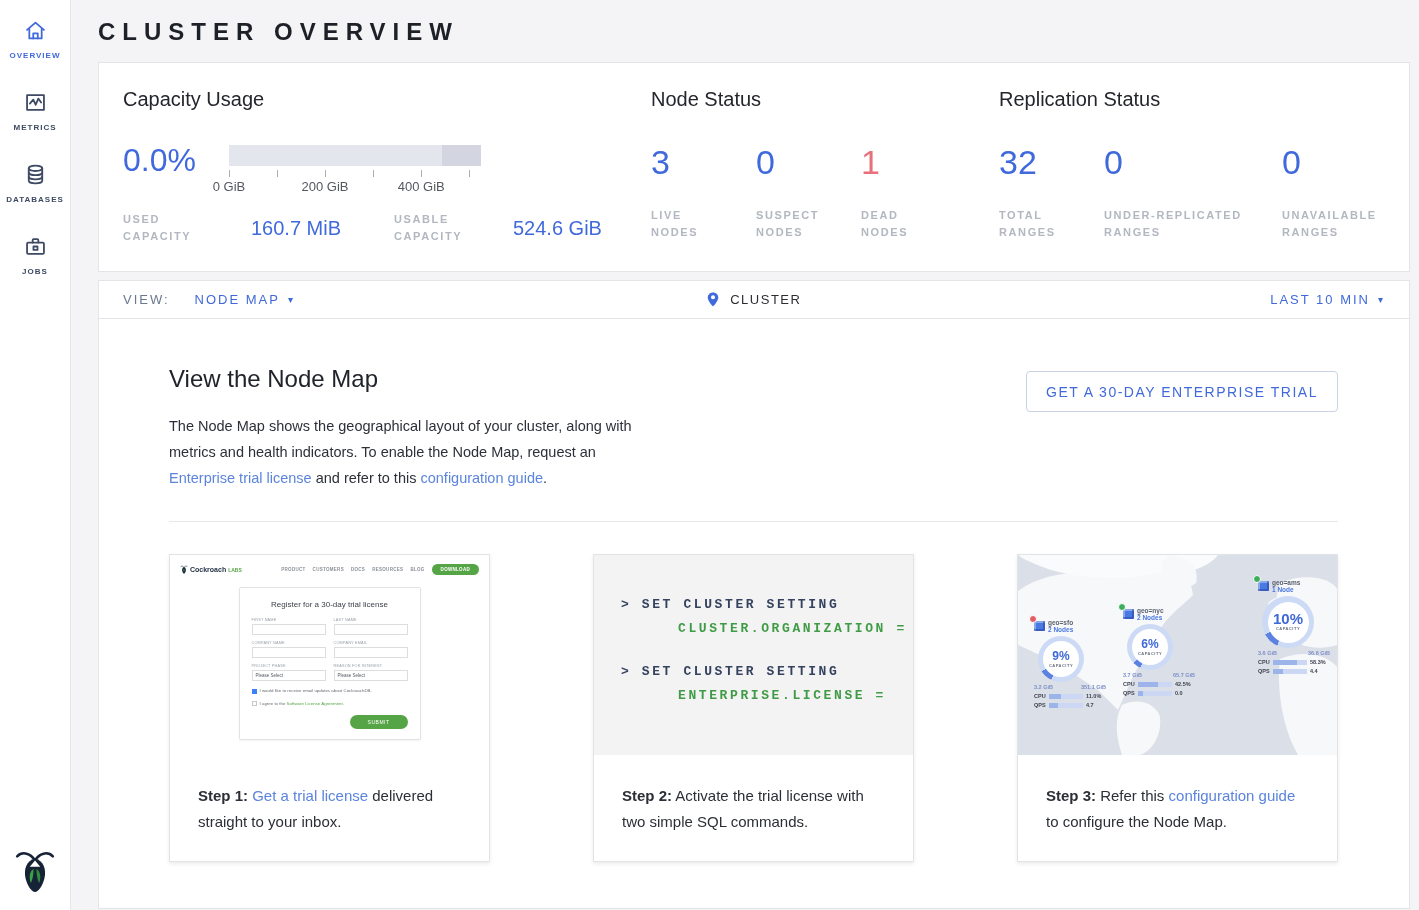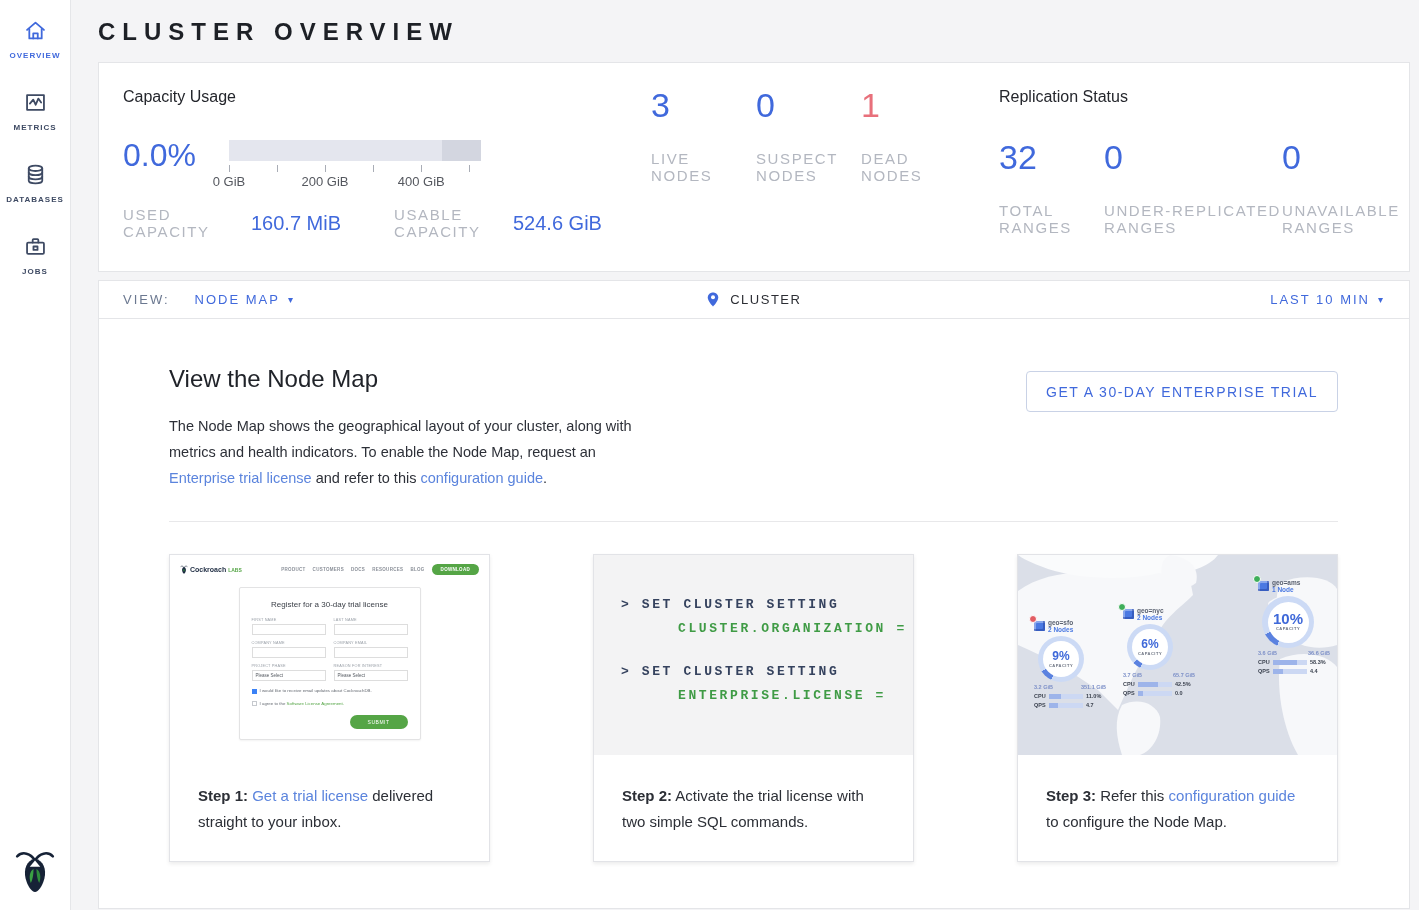--- a/index.html
+++ b/index.html
@@ -16,34 +16,34 @@
   .sidebar-logo { margin-top:auto; margin-bottom:10px; }
 
   
   .main { flex:1; padding:12px 9px 0 27px; }
   .page-title { font-size:24px; font-weight:600; letter-spacing:7px; color:#1d2026; margin:6px 0 16px 0; }
 
   .panel { background:#fff; border:1px solid #e4e5e8; }
 
   
   .stats-panel { height:210px; display:flex; padding:25px 0 0 24px; }
-  .stat-group h2 { font-size:16px; font-weight:500; color:#24262c; margin-bottom:34px; }
+  .stat-group h2 { font-size:20px; font-weight:500; color:#24262c; margin-bottom:34px; }
   .group-capacity { width:528px; }
   .group-nodes { width:348px; }
   .cap-row { display:flex; align-items:flex-start; }
   .cap-pct { width:106px; font-size:32px; color:#4069dc; line-height:30px; }
   .cap-chart { width:252px; position:relative; }
   .cap-bar { height:21px; background:#e4e6ee; position:relative; }
   .cap-bar-dark { position:absolute; right:0; top:0; height:100%; background:#d3d6e0; }
   .cap-ticks { position:relative; height:9px; margin-top:4px; }
   .cap-tick { position:absolute; top:0; width:1px; height:7px; background:#a9adb6; }
   .cap-tick-labels { position:relative; height:16px; }
   .cap-tick-label { position:absolute; transform:translateX(-50%); font-size:13px; color:#55585f; white-space:nowrap; }
   .cap-values { display:flex; margin-top:16px; align-items:center; }
-  .glabel { font-size:15px; letter-spacing:1.6px; color:#b3b7c0; line-height:17px; }
+  .glabel { font-size:11px; letter-spacing:1.6px; color:#b3b7c0; line-height:17px;font-weight:bold; }
   .cap-values .glabel.u1 { width:108px; }
   .cap-values .vblue.v1 { width:143px; }
   .cap-values .glabel.u2 { width:99px; }
   .vblue { font-size:20px; color:#4069dc;margin-left:20px; }
   .stat-cols { display:flex; }
   .stat-col .stat-value { font-size:34px; line-height:34px; color:#4069dc; margin-bottom:28px; }
   .stat-value.red { color:#e8707b; }
   .n1 { width:105px; } .n2 { width:105px; }
   .r1 { width:105px; } .r2 { width:178px; }
 
@@ -212,20 +212,21 @@
           <div class="vblue v1">160.7 MiB</div>
           <div class="glabel u2">
             <div>USABLE</div>
             <div>CAPACITY</div>
           </div>
           <div class="vblue">524.6 GiB</div>
         </div>
       </div>
 
       <div class="stat-group group-nodes">
+        <h2>Node Status</h2>
         <div class="stat-cols">
           <div class="stat-col n1">
             <div class="stat-value">3</div>
             <div class="glabel">
                 <div>LIVE</div>
                 <div>NODES</div>
               </div>
           </div>
           <div class="stat-col n2">
             <div class="stat-value">0</div>

